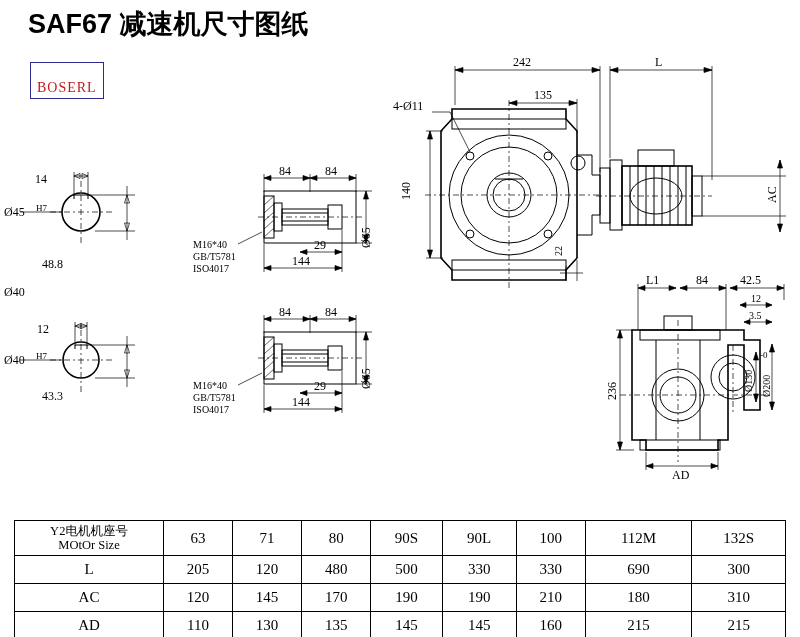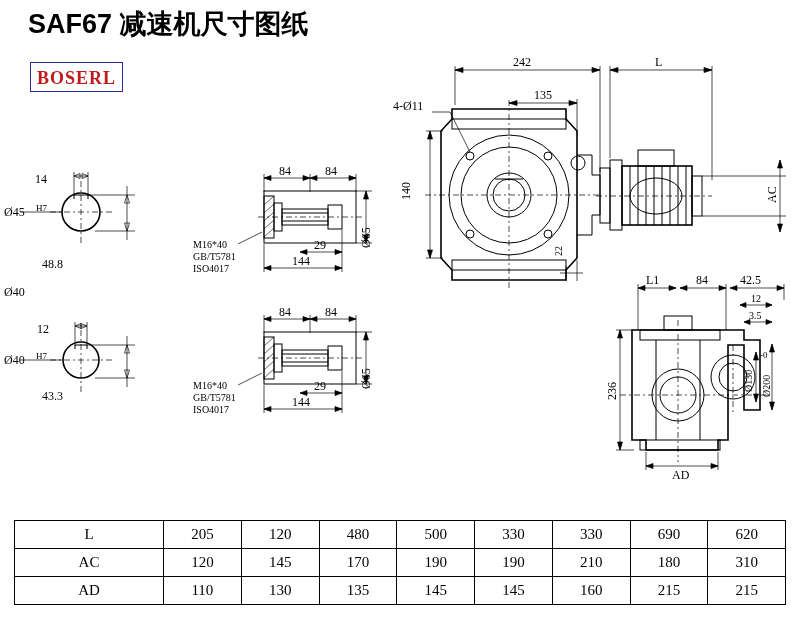--- a/index.html
+++ b/index.html
@@ -16,24 +16,24 @@
     left:28px;top:6px;
     font-family:"Liberation Sans", sans-serif;
     font-weight:bold;
     font-size:27px;
     letter-spacing:0px;
     white-space:nowrap;
   }
   #logo{
     left:30px;top:62px;
     border:1.5px solid #2b2b8f;
-    padding:5px 6px 2px 6px;
+    padding:17px 6px 2px 6px;
     font-family:"Liberation Serif", serif;
-    font-weight:bold;
-    font-size:18px;
+    font-weight:normal;
+    font-size:14px;
     color:#c01a1a;
     letter-spacing:1px;
     background:#fff;
   }
   svg{display:block;}
   .ln{stroke:#000;stroke-width:1;fill:none;}
   .lnth{stroke:#000;stroke-width:1.6;fill:none;}
   .dim{stroke:#000;stroke-width:0.7;fill:none;}
   .dash{stroke:#000;stroke-width:0.7;fill:none;stroke-dasharray:6 3 2 3;}
   .hatch{stroke:#000;stroke-width:0.6;fill:none;}
@@ -411,30 +411,44 @@
   <text class="sm" x="752" y="392" transform="rotate(-90 752 392)">Ø130</text>
   <text class="xs" x="760" y="358">-0</text>
   <text class="sm" x="770" y="397" transform="rotate(-90 770 397)">Ø200</text>
   <text x="672" y="479">AD</text>
 
 </svg>
 </div>
 
 <table id="spec-table">
   <tbody>
+    <tr class="hdr">
+      <td class="rowhead">
+        <div>Y2电机机座号</div>
+        <div>MOtOr Size</div>
+      </td>
+      <td>63</td>
+      <td>71</td>
+      <td>80</td>
+      <td>90S</td>
+      <td>90L</td>
+      <td>100</td>
+      <td>112M</td>
+      <td>132S</td>
+    </tr>
     <tr>
       <td class="rowhead">L</td>
       <td>205</td>
       <td>120</td>
       <td>480</td>
       <td>500</td>
       <td>330</td>
       <td>330</td>
       <td>690</td>
-      <td>620</td>
+      <td>300</td>
     </tr>
     <tr>
       <td class="rowhead">AC</td>
       <td>120</td>
       <td>145</td>
       <td>170</td>
       <td>190</td>
       <td>190</td>
       <td>210</td>
       <td>180</td>

